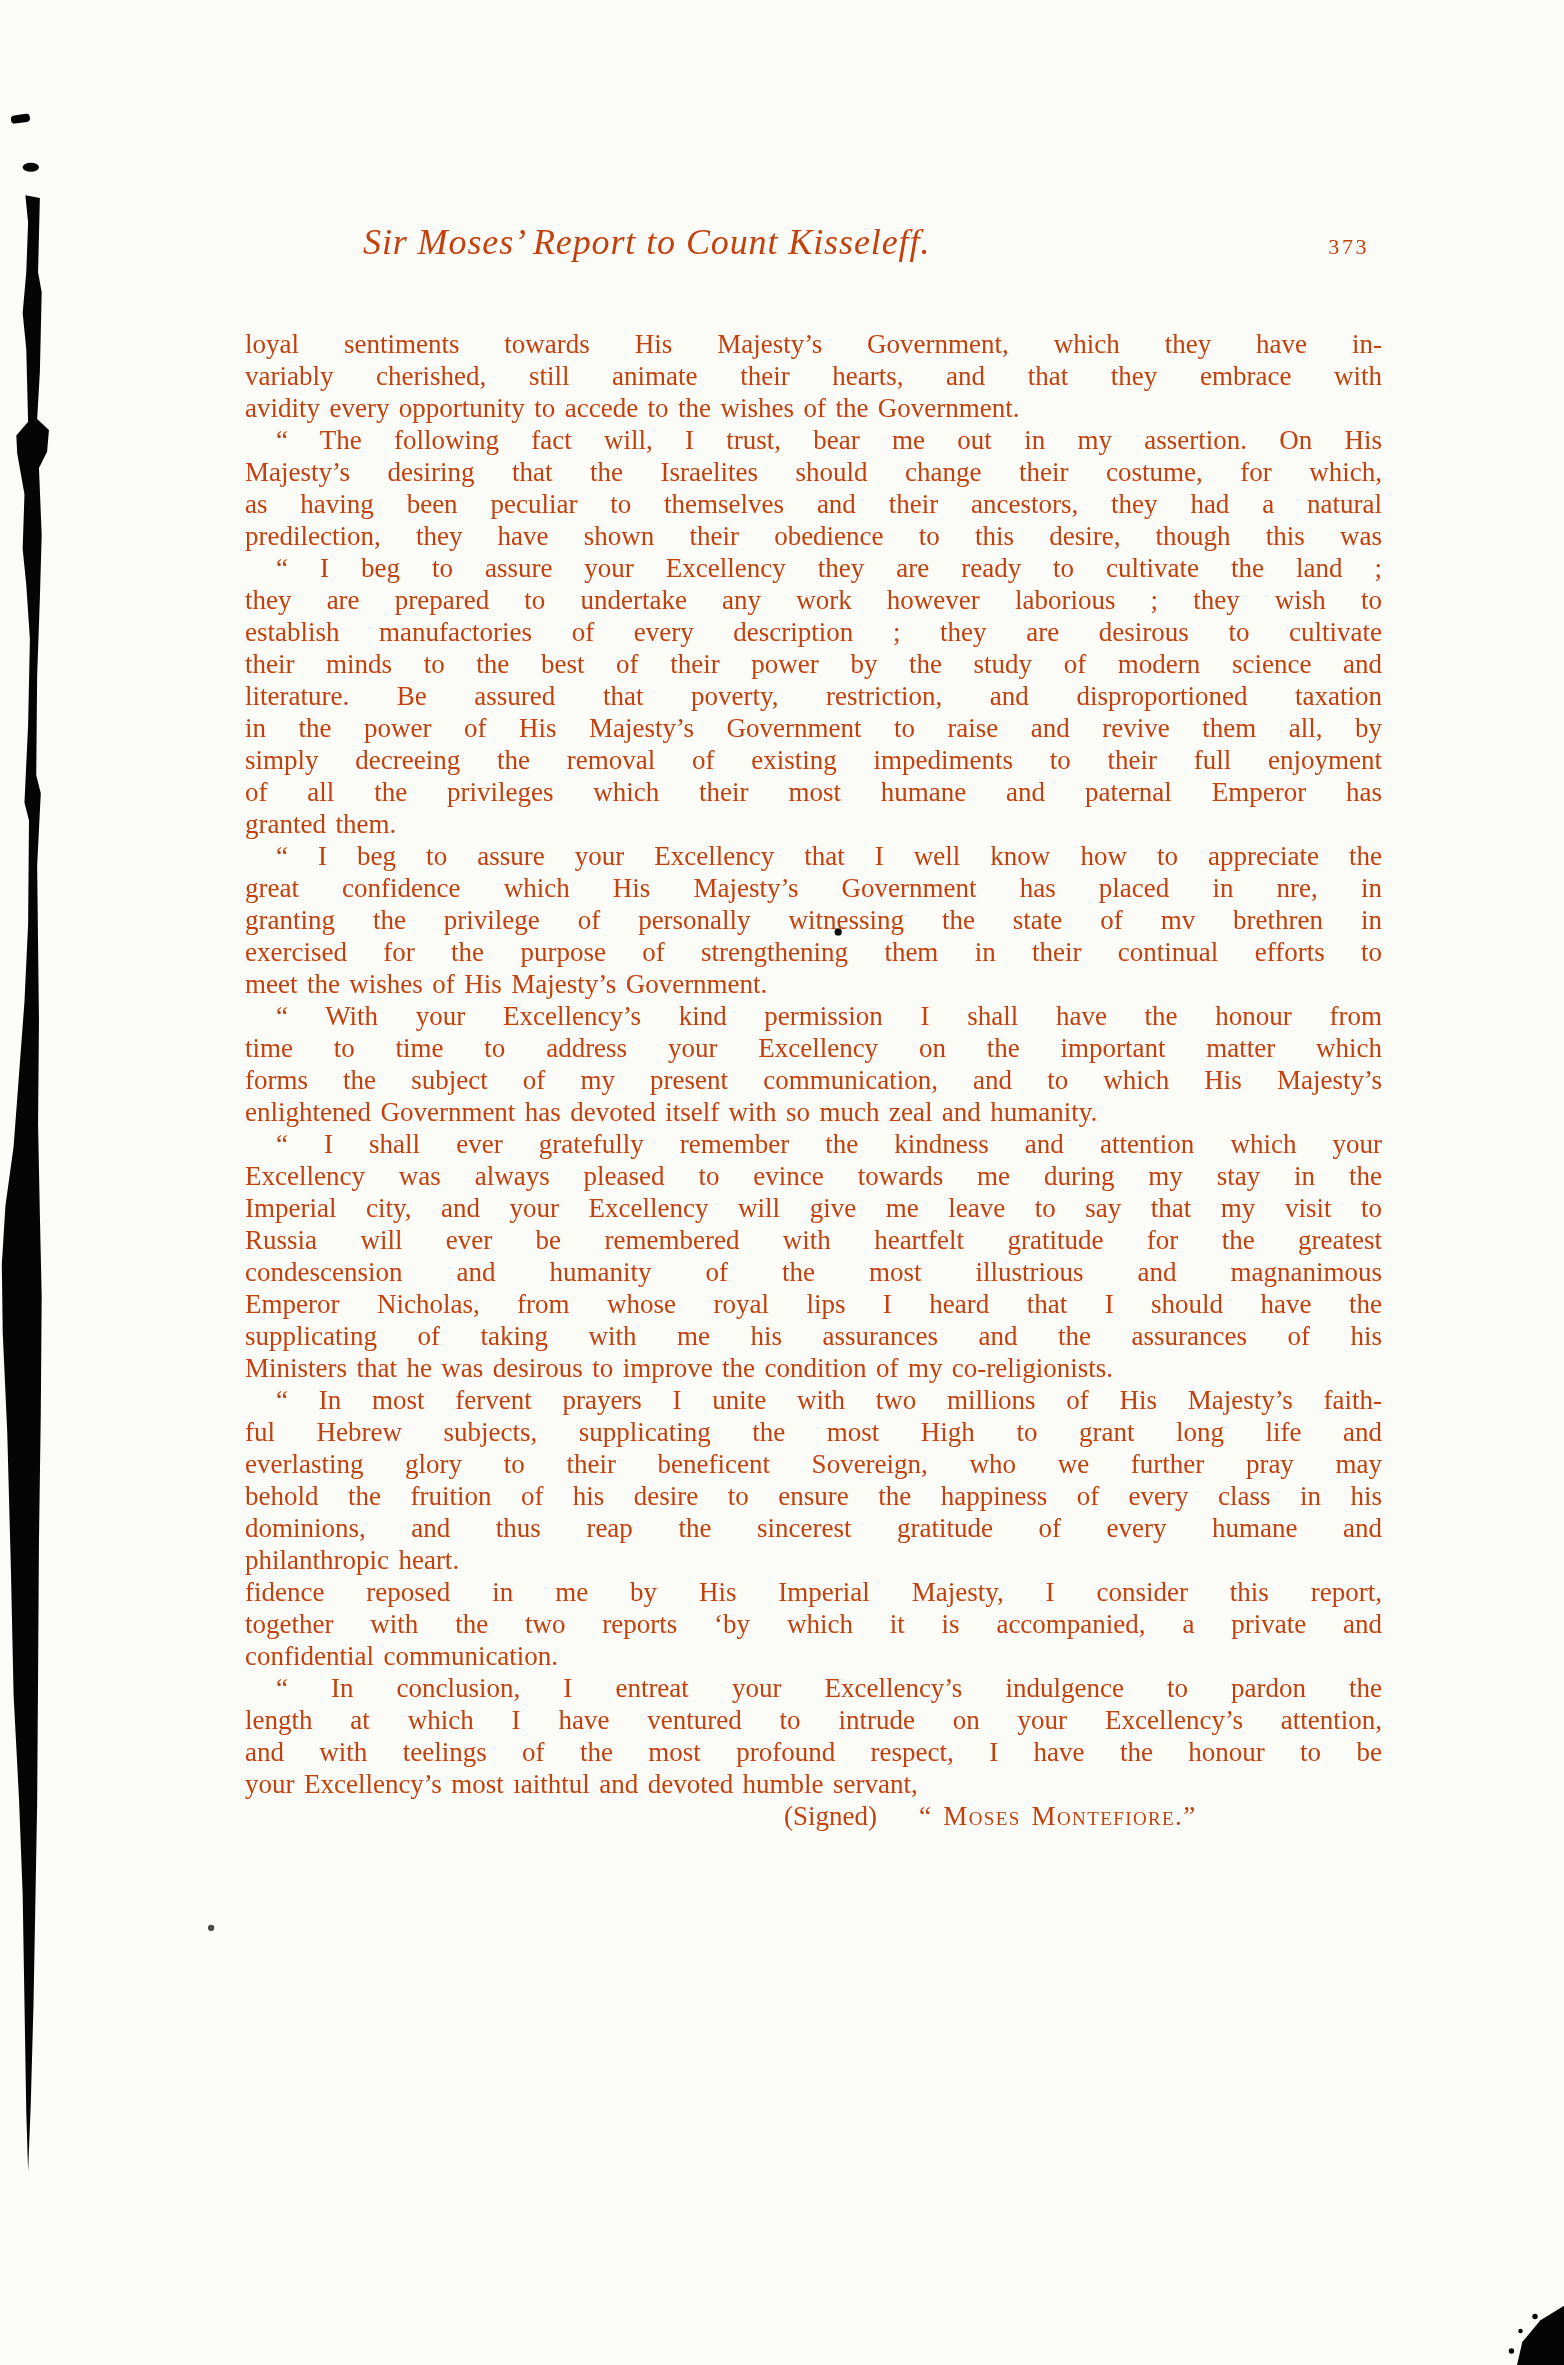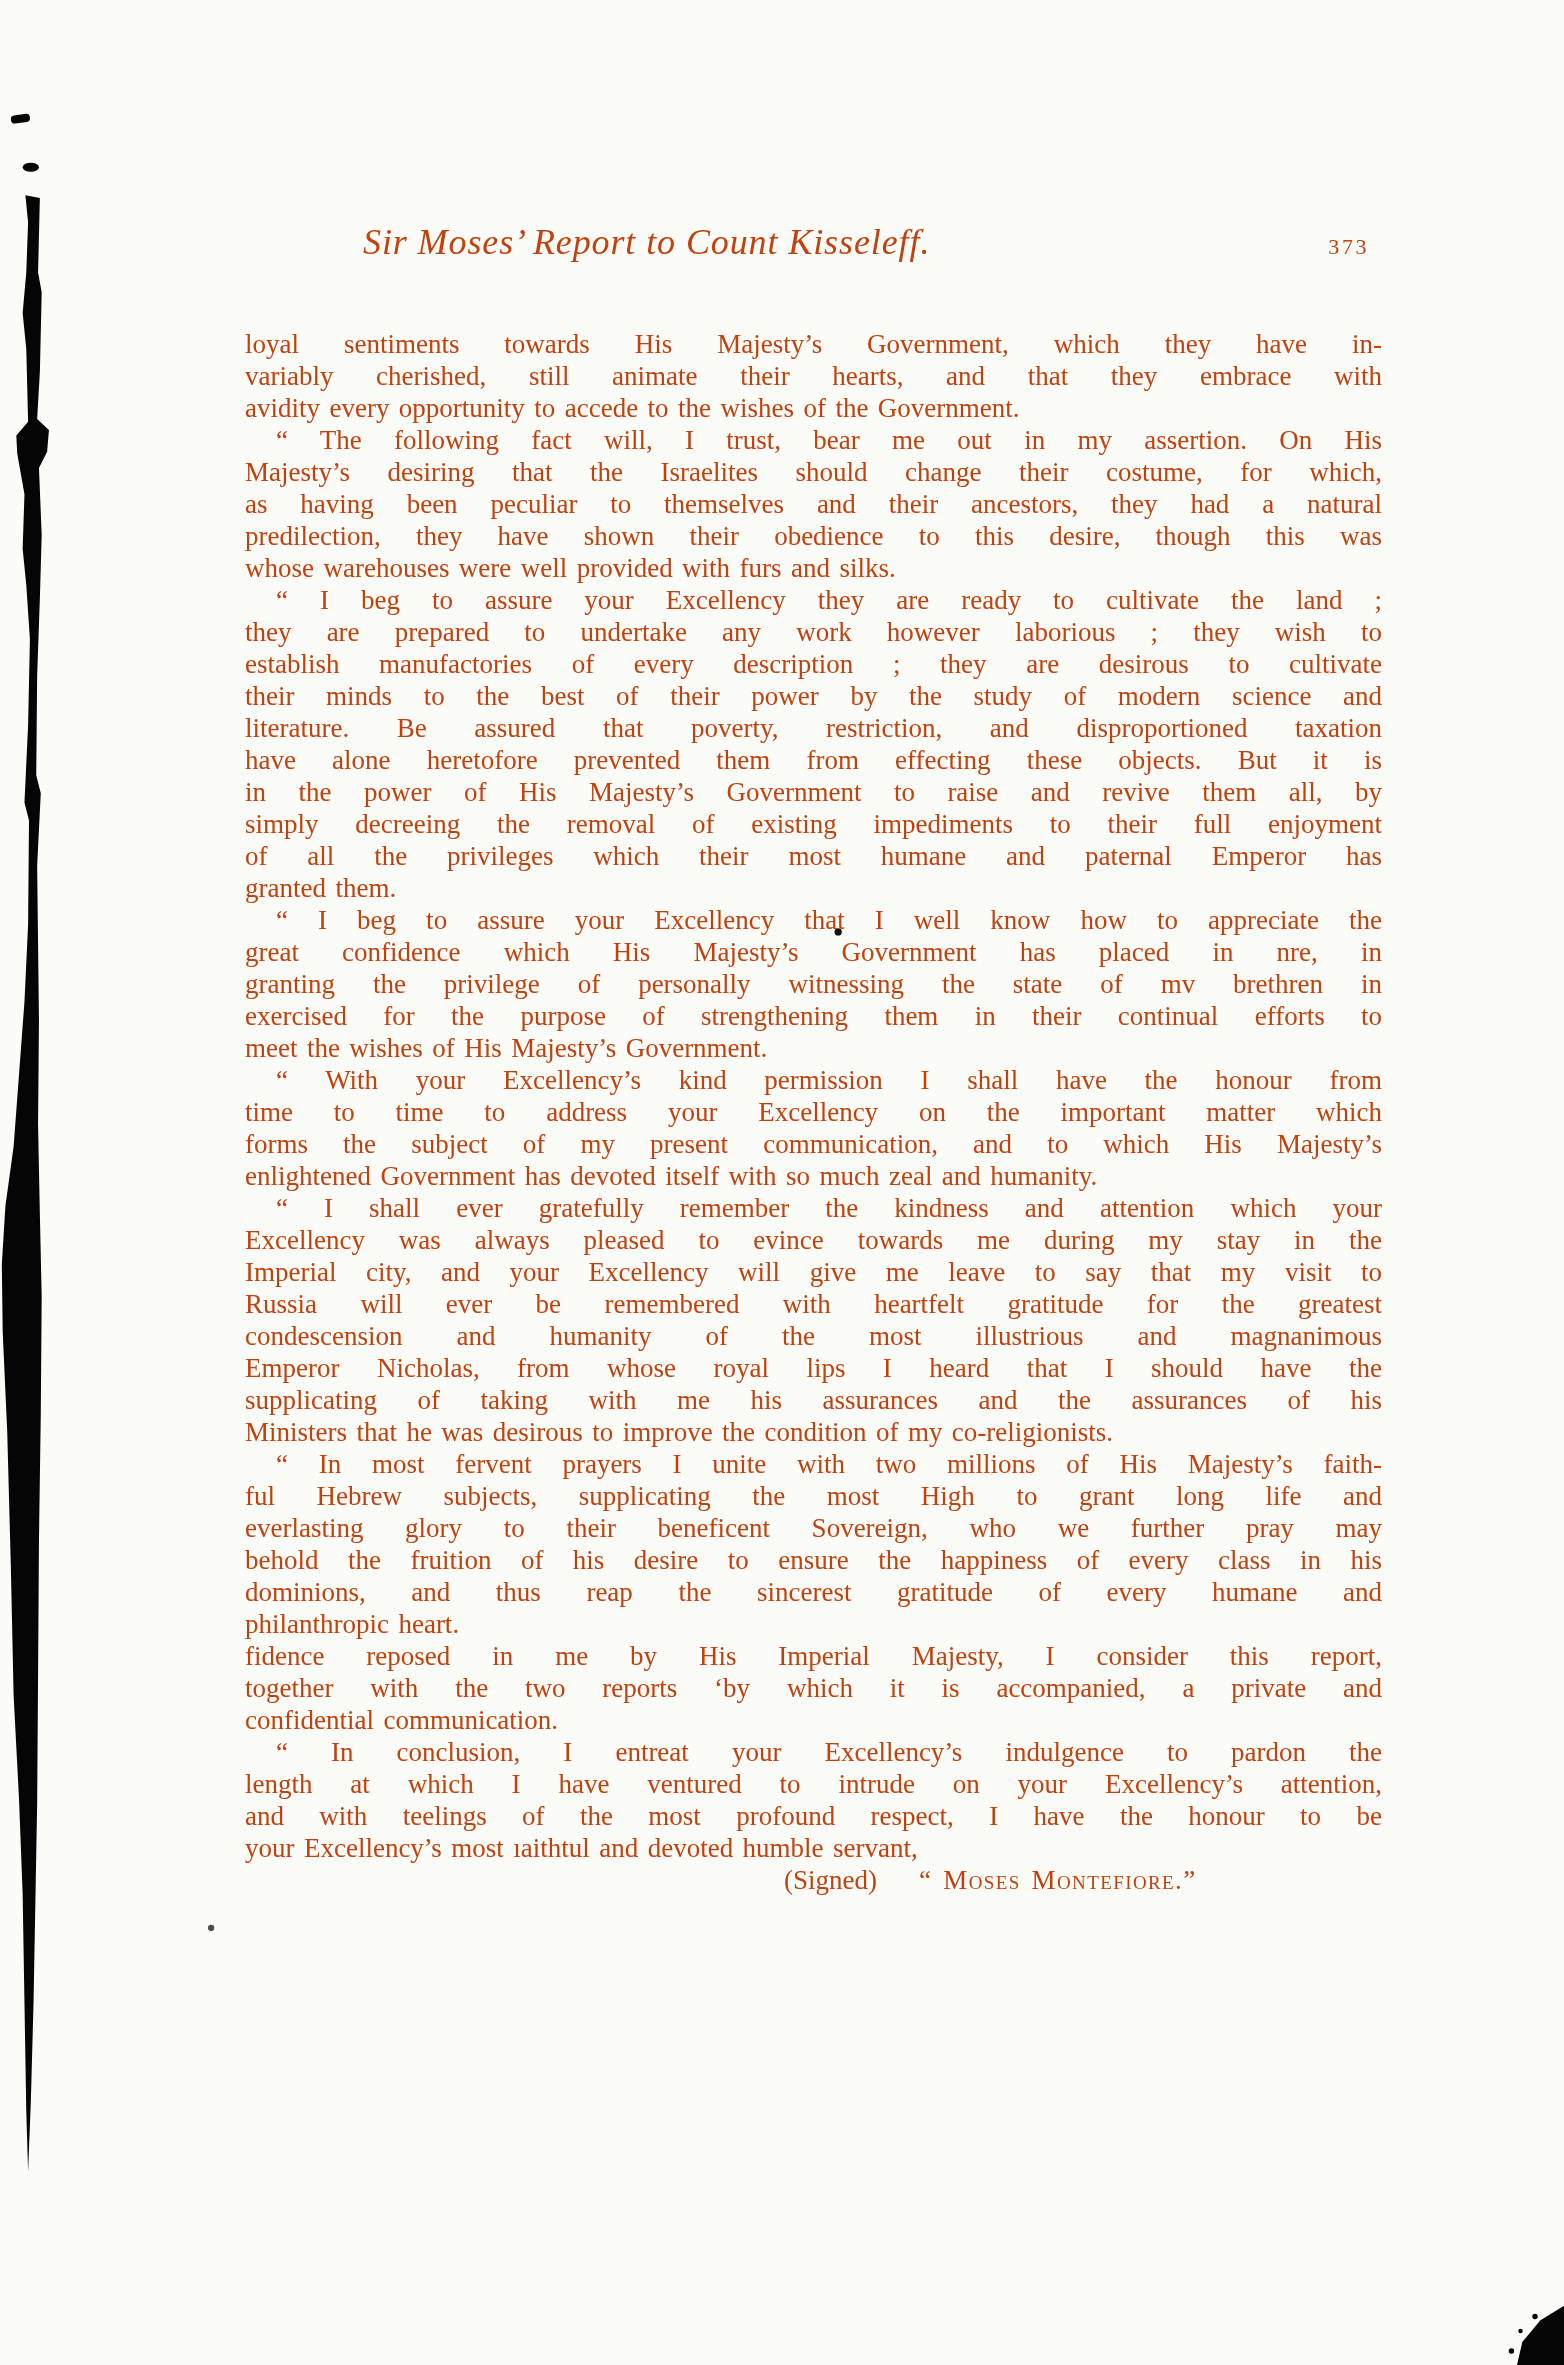--- a/index.html
+++ b/index.html
@@ -108,29 +108,27 @@
     <div class="para">
         <div class="line">loyal sentiments towards His Majesty’s Government, which they have in-</div>
         <div class="line">variably cherished, still animate their hearts, and that they embrace with</div>
         <div class="line last">avidity every opportunity to accede to the wishes of the Government.</div>
       </div>
       <div class="para">
         <div class="line indent">“ The following fact will, I trust, bear me out in my assertion.  On His</div>
         <div class="line">Majesty’s desiring that the Israelites should change their costume, for which,</div>
         <div class="line">as having been peculiar to themselves and their ancestors, they had a natural</div>
         <div class="line">predilection, they have shown their obedience to this desire, though this was</div>
-        <div class="line last">whose warehouses were well provided with furs and silks.</div>
       </div>
       <div class="para">
         <div class="line indent">“ I beg to assure your Excellency they are ready to cultivate the land ;</div>
         <div class="line">they are prepared to undertake any work however laborious ; they wish to</div>
         <div class="line">establish manufactories of every description ; they are desirous to cultivate</div>
         <div class="line">their minds to the best of their power by the study of modern science and</div>
         <div class="line">literature.  Be assured that poverty, restriction, and disproportioned taxation</div>
-        <div class="line">have alone heretofore prevented them from effecting these objects.  But it is</div>
         <div class="line">in the power of His Majesty’s Government to raise and revive them all, by</div>
         <div class="line">simply decreeing the removal of existing impediments to their full enjoyment</div>
         <div class="line">of all the privileges which their most humane and paternal Emperor has</div>
         <div class="line last">granted them.</div>
       </div>
       <div class="para">
         <div class="line indent">“ I beg to assure your Excellency that I well know how to appreciate the</div>
         <div class="line">great confidence which His Majesty’s Government has placed in nre, in</div>
         <div class="line">granting the privilege of personally witnessing the state of mv brethren in</div>
         <div class="line">exercised for the purpose of strengthening them in their continual efforts to</div>

